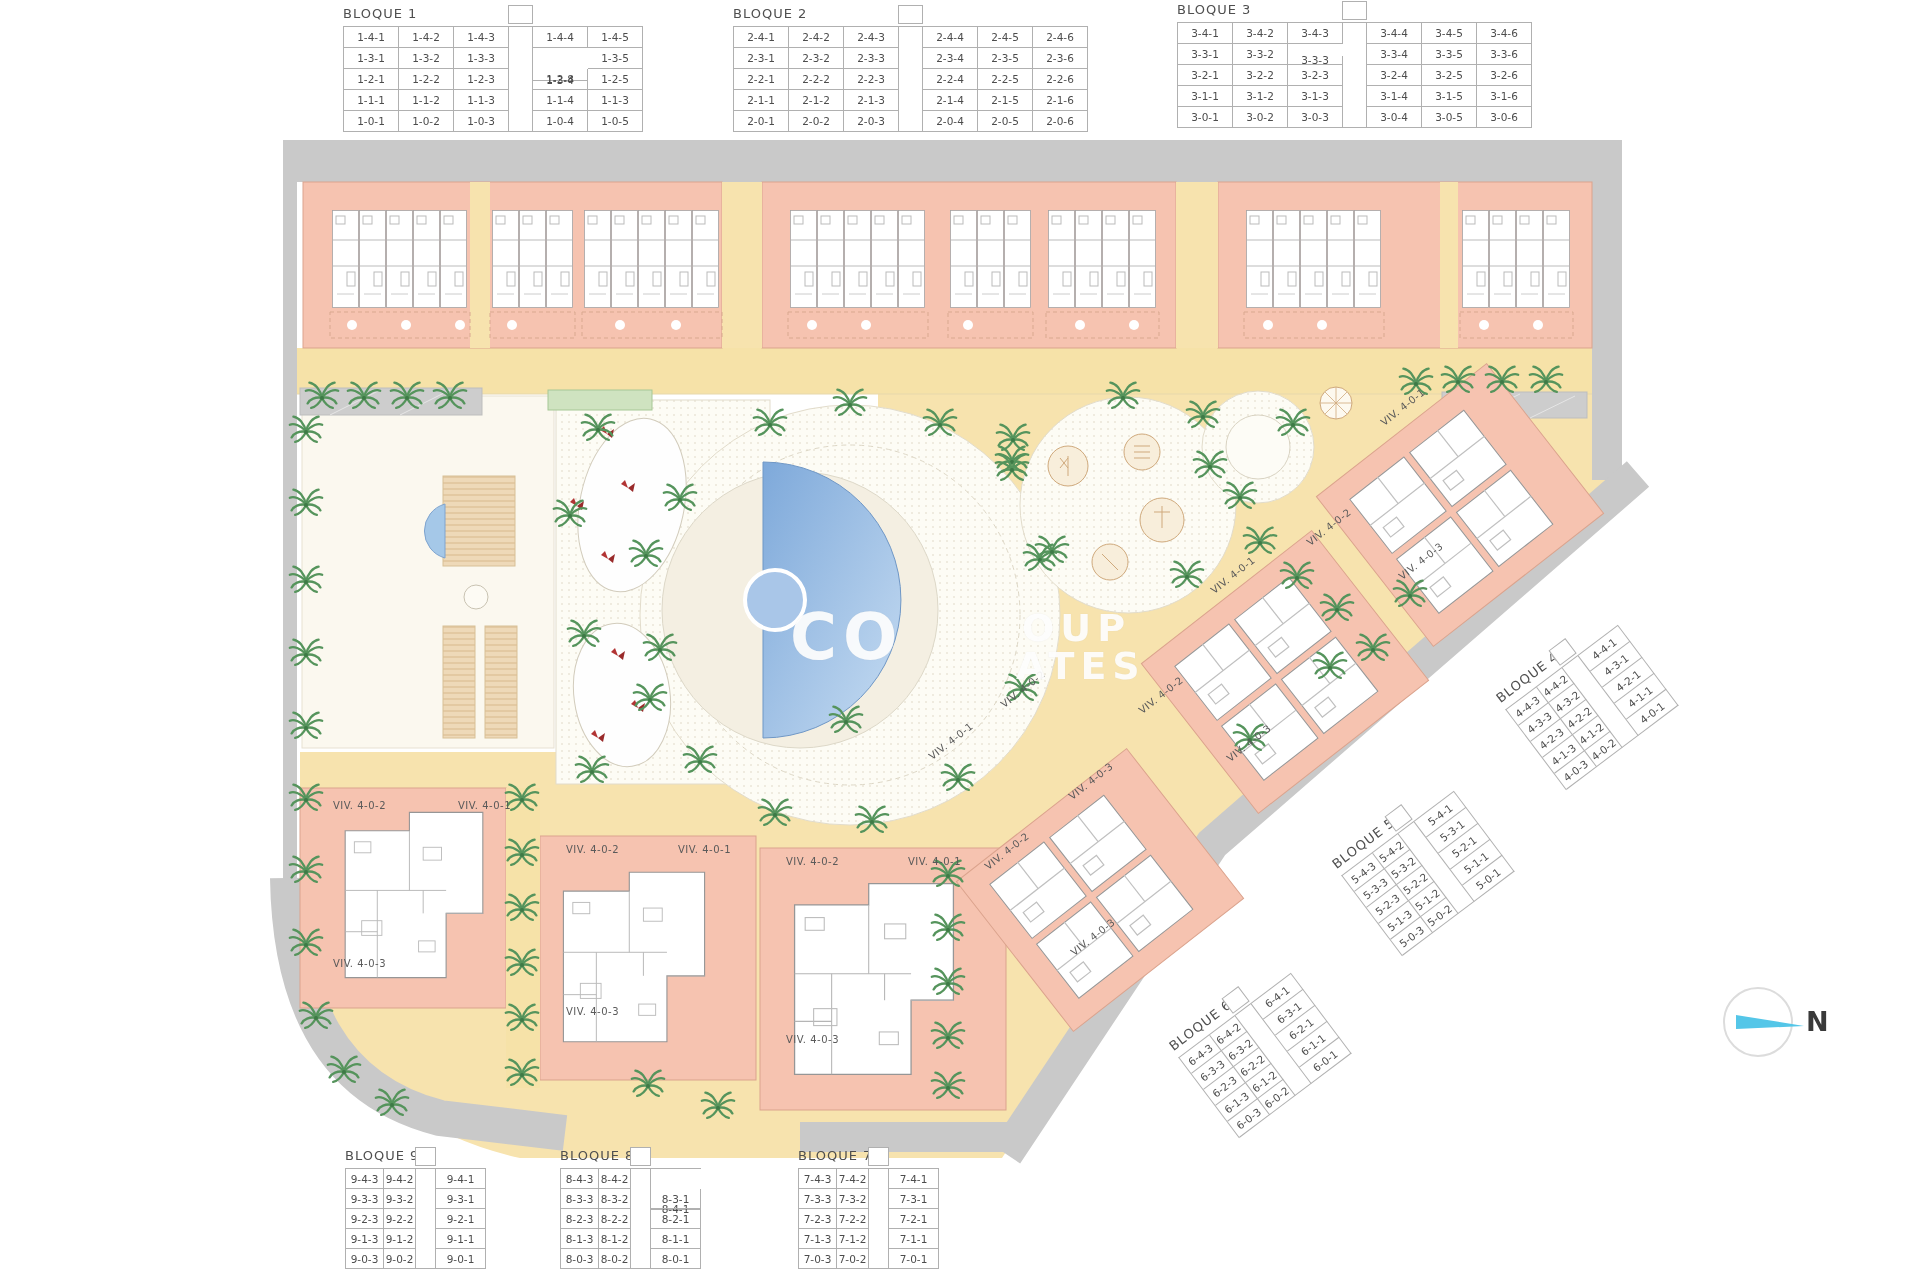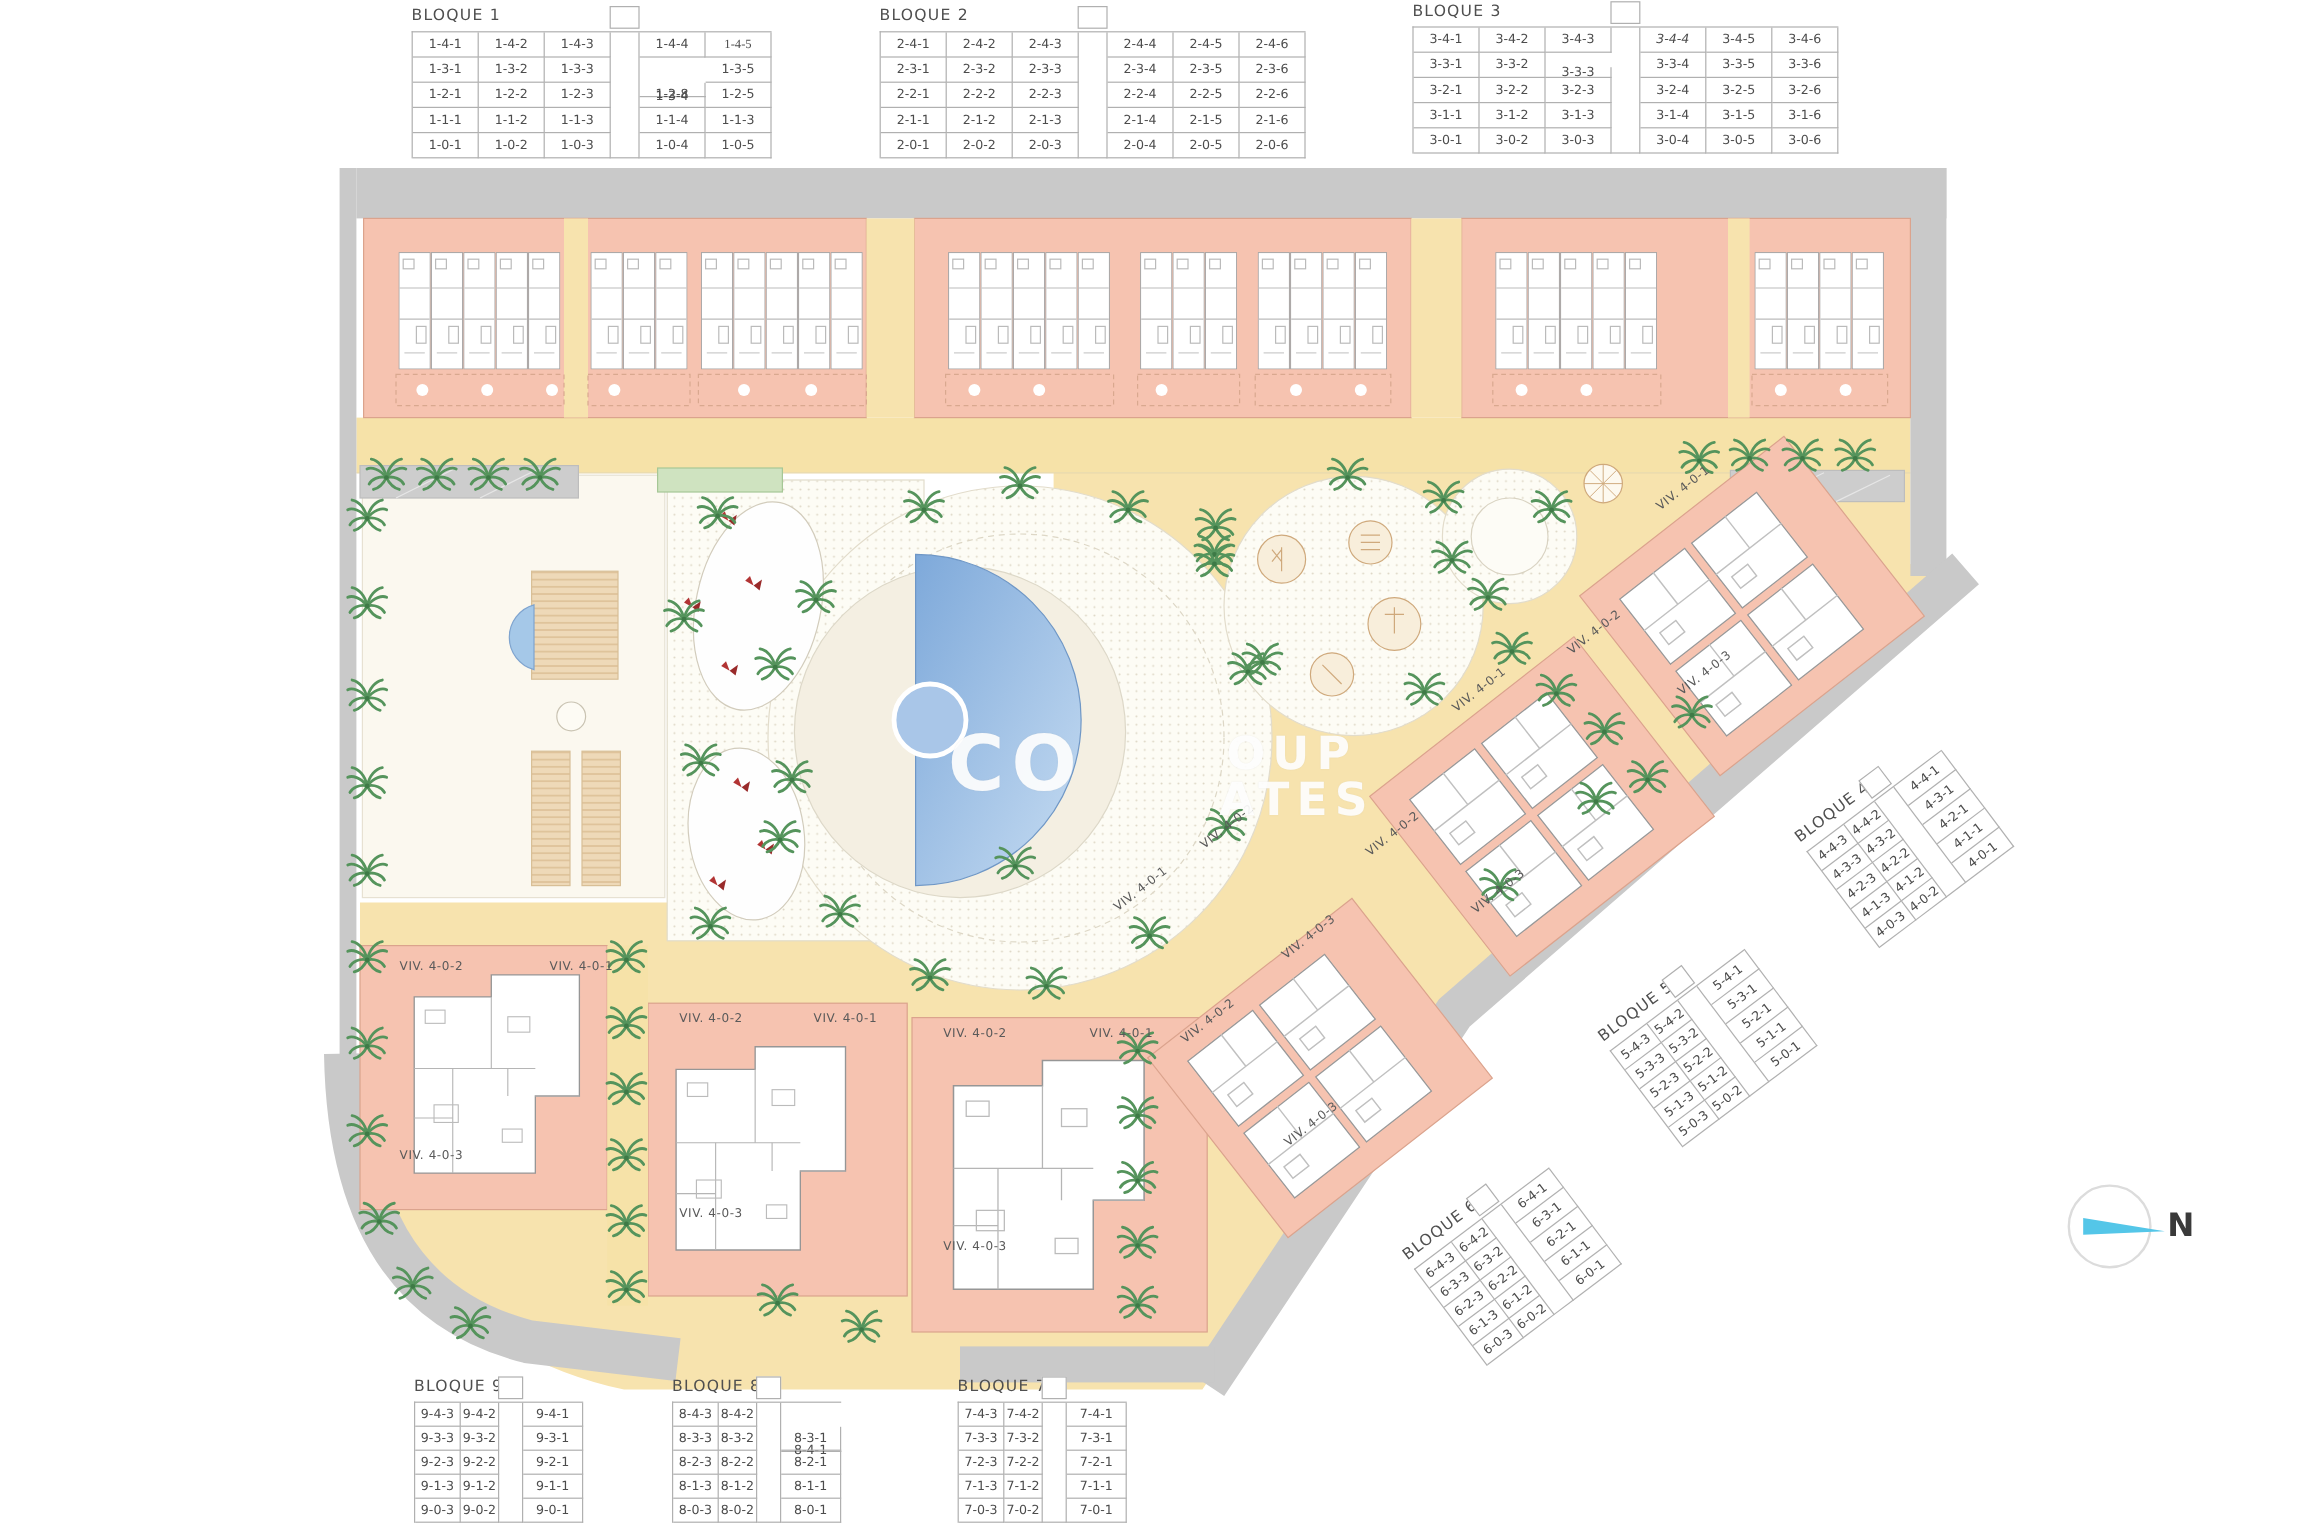--- a/index.html
+++ b/index.html
@@ -380,21 +380,21 @@
         <div class="cell" style="grid-area: 2 / 3;">1-3-3</div>
         <div class="cell" style="grid-area: 3 / 3;">1-2-3</div>
         <div class="cell" style="grid-area: 4 / 3;">1-1-3</div>
         <div class="cell" style="grid-area: 5 / 3;">1-0-3</div>
         <div class="cell gap" style="grid-area: 1 / 4 / span 5;"></div>
         <div class="cell" style="grid-area: 1 / 5;">1-4-4</div>
         <div class="cell" style="grid-area: 2 / 5; margin-top: 32px;">1-3-4</div>
         <div class="cell" style="grid-area: 3 / 5;">1-2-8</div>
         <div class="cell" style="grid-area: 4 / 5;">1-1-4</div>
         <div class="cell" style="grid-area: 5 / 5;">1-0-4</div>
-        <div class="cell" style="grid-area: 1 / 6; font-family: Liberation Serif, serif;">1-4-5</div>
+        <div class="cell" style="grid-area: 1 / 6;">1-4-5</div>
         <div class="cell" style="grid-area: 2 / 6;">1-3-5</div>
         <div class="cell" style="grid-area: 3 / 6;">1-2-5</div>
         <div class="cell" style="grid-area: 4 / 6;">1-1-3</div>
         <div class="cell" style="grid-area: 5 / 6;">1-0-5</div>
       </div>
     </div>
     <div class="bloque" style="left: 733px; top: 4px;">
       <div class="bloque-title">BLOQUE 2</div>
       <div class="bloque-box" style="left: 165px; width: 25px;"></div>
       <div class="bloque-grid" style="grid-template-columns: 55px 55px 55px 24px 55px 55px 55px; grid-auto-rows: 21px;">
@@ -444,21 +444,21 @@
         <div class="cell" style="grid-area: 2 / 2;">3-3-2</div>
         <div class="cell" style="grid-area: 3 / 2;">3-2-2</div>
         <div class="cell" style="grid-area: 4 / 2;">3-1-2</div>
         <div class="cell" style="grid-area: 5 / 2;">3-0-2</div>
         <div class="cell" style="grid-area: 1 / 3;">3-4-3</div>
         <div class="cell" style="grid-area: 2 / 3; margin-top: 12px;">3-3-3</div>
         <div class="cell" style="grid-area: 3 / 3;">3-2-3</div>
         <div class="cell" style="grid-area: 4 / 3;">3-1-3</div>
         <div class="cell" style="grid-area: 5 / 3;">3-0-3</div>
         <div class="cell gap" style="grid-area: 1 / 4 / span 5;"></div>
-        <div class="cell" style="grid-area: 1 / 5; font-style: italic;">3-4-4</div>
+        <div class="cell" style="grid-area: 1 / 5;">3-4-4</div>
         <div class="cell" style="grid-area: 2 / 5;">3-3-4</div>
         <div class="cell" style="grid-area: 3 / 5;">3-2-4</div>
         <div class="cell" style="grid-area: 4 / 5;">3-1-4</div>
         <div class="cell" style="grid-area: 5 / 5;">3-0-4</div>
         <div class="cell" style="grid-area: 1 / 6;">3-4-5</div>
         <div class="cell" style="grid-area: 2 / 6;">3-3-5</div>
         <div class="cell" style="grid-area: 3 / 6;">3-2-5</div>
         <div class="cell" style="grid-area: 4 / 6;">3-1-5</div>
         <div class="cell" style="grid-area: 5 / 6;">3-0-5</div>
         <div class="cell" style="grid-area: 1 / 7;">3-4-6</div>

